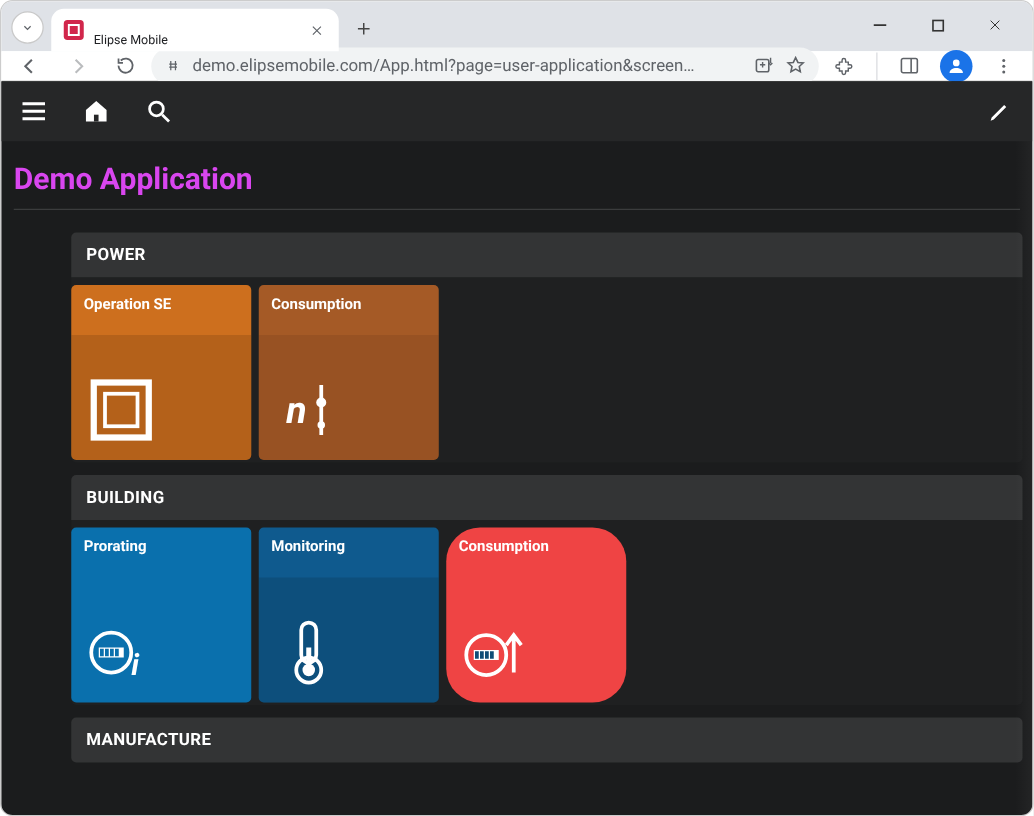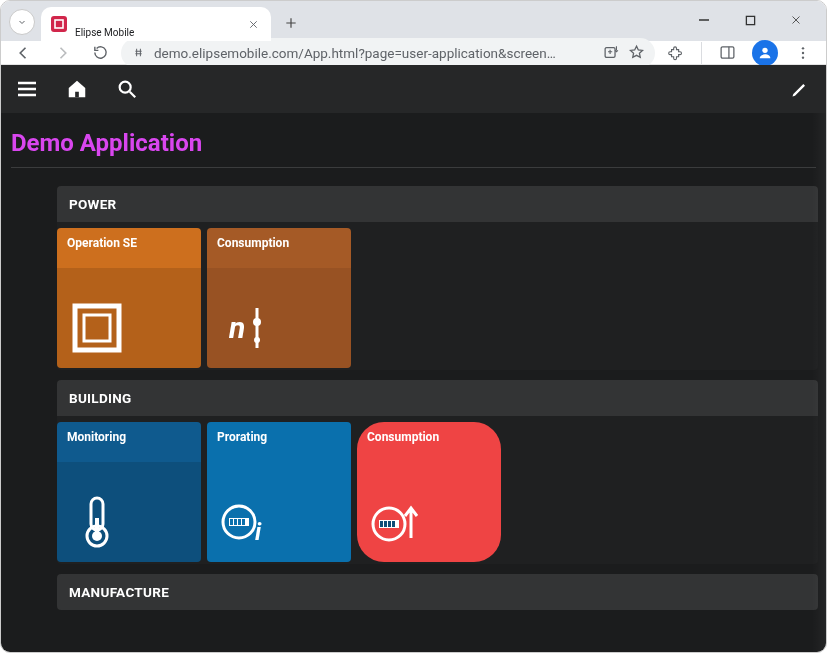--- a/index.html
+++ b/index.html
@@ -229,47 +229,47 @@
             </div>
           </div>
 
         </div>
       </div>
 
       <div class="section">
         <div class="section-head">BUILDING</div>
         <div class="cards">
 
-          <div class="card blue-a">
-            <div class="label">Monitoring</div>
-            <div class="iconzone">
-              <svg viewBox="0 0 56 56">
-                  <rect x="22" y="4" width="12" height="32" rx="6" fill="none" stroke="#fff" stroke-width="3"></rect>
-                  <circle cx="28" cy="42" r="10" fill="none" stroke="#fff" stroke-width="3"></circle>
-                  <circle cx="28" cy="42" r="5" fill="#fff"></circle>
-                  <line x1="28" y1="24" x2="28" y2="38" stroke="#fff" stroke-width="4"></line>
-                </svg>
-            </div>
-          </div>
-
           <div class="card blue-b">
             <div class="label">Prorating</div>
             <div class="iconzone">
               <svg viewBox="0 0 56 56">
                   <circle cx="20" cy="28" r="16" fill="none" stroke="#fff" stroke-width="3"></circle>
                   <rect x="10" y="24" width="20" height="8" fill="#fff"></rect>
                   <rect x="11" y="25" width="3" height="6" fill="#0a70ad"></rect>
                   <rect x="15" y="25" width="3" height="6" fill="#0a70ad"></rect>
                   <rect x="19" y="25" width="3" height="6" fill="#0a70ad"></rect>
                   <rect x="23" y="25" width="3" height="6" fill="#0a70ad"></rect>
                   <text x="36" y="46" font-size="24" font-style="italic" font-weight="bold" fill="#fff">i</text>
                 </svg>
             </div>
           </div>
 
+          <div class="card blue-a">
+            <div class="label">Monitoring</div>
+            <div class="iconzone">
+              <svg viewBox="0 0 56 56">
+                  <rect x="22" y="4" width="12" height="32" rx="6" fill="none" stroke="#fff" stroke-width="3"></rect>
+                  <circle cx="28" cy="42" r="10" fill="none" stroke="#fff" stroke-width="3"></circle>
+                  <circle cx="28" cy="42" r="5" fill="#fff"></circle>
+                  <line x1="28" y1="24" x2="28" y2="38" stroke="#fff" stroke-width="4"></line>
+                </svg>
+            </div>
+          </div>
+
           <div class="card blue-c">
             <div class="label">Consumption</div>
             <div class="iconzone">
               <svg viewBox="0 0 56 56">
                   <circle cx="20" cy="30" r="16" fill="none" stroke="#fff" stroke-width="3"></circle>
                   <rect x="10" y="26" width="20" height="8" fill="#fff"></rect>
                   <rect x="11" y="27" width="3" height="6" fill="#0f4d77"></rect>
                   <rect x="15" y="27" width="3" height="6" fill="#0f4d77"></rect>
                   <rect x="19" y="27" width="3" height="6" fill="#0f4d77"></rect>
                   <rect x="23" y="27" width="3" height="6" fill="#0f4d77"></rect>

